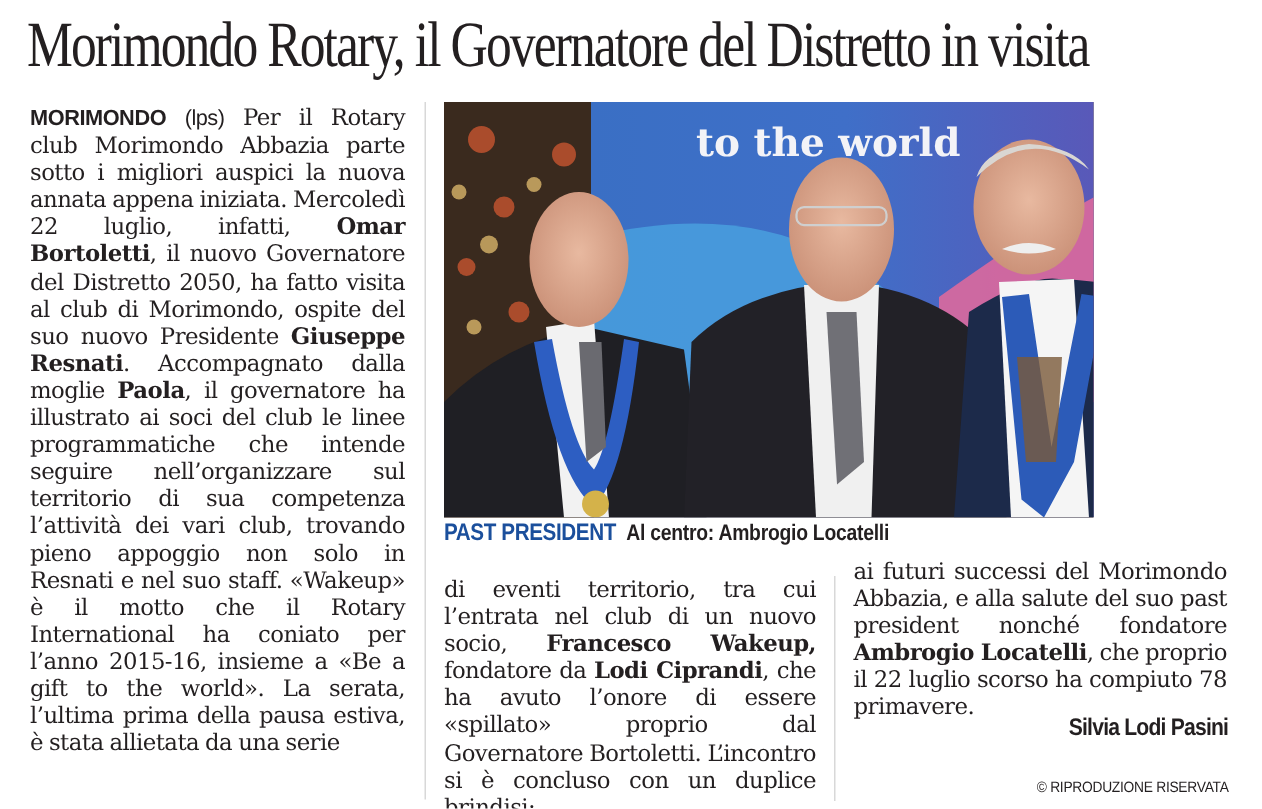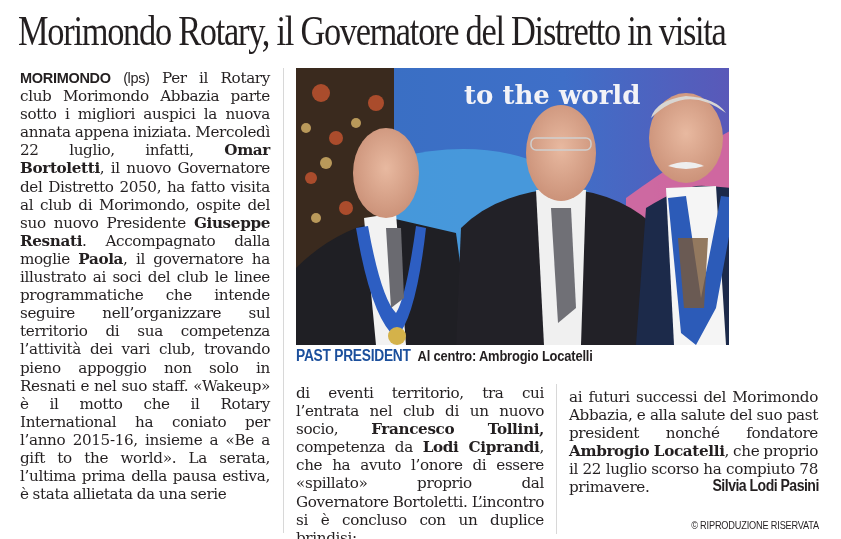--- a/index.html
+++ b/index.html
@@ -10,21 +10,21 @@
     letter-spacing:-1.6px; transform:scaleX(0.80); transform-origin:left top; white-space:nowrap;
     color:#231f20; margin:0; font-weight:normal;
   }
   .col {
     position:absolute; font-family:"DejaVu Serif", serif; font-size:15.2px;
     line-height:18.1px; text-align:justify; color:#231f20;
     letter-spacing:-0.35px; word-spacing:-0.5px;
   }
   .col1 { left:20px; top:69px; width:250px; }
   .col2 { left:296px; top:384px; width:248px; }
-  .col3 { left:569px; top:388px; width:249px; }
+  .col3 { left:569px; top:372px; width:249px; }
   .col p { margin:0; }
   .col b { font-weight:bold; }
   .dateline { font-family:"Liberation Sans", sans-serif; font-weight:bold; font-size:14.5px; letter-spacing:-0.3px; }
   .initials { font-family:"Liberation Sans", sans-serif; font-size:14.5px; }
   .byline {
     position:absolute; right:22px; top:477px; font-family:"Liberation Sans", sans-serif;
     font-weight:bold; font-size:16px; letter-spacing:-0.6px; transform:scaleX(0.88); transform-origin:right top;
   }
   .copyright {
     position:absolute; right:22px; top:520px; font-family:"Liberation Sans", sans-serif;
@@ -126,21 +126,21 @@
 </div>
 
 <div class="caption">
   <span class="kicker">PAST PRESIDENT</span><span class="text">Al centro: Ambrogio Locatelli</span>
 </div>
 
 <div class="divider" style="left:283px;top:68px;height:465px;"></div>
 <div class="divider" style="left:556px;top:384px;height:150px;"></div>
 
 <div class="col col2">
-  <p><span>di eventi territorio, tra cui l’entrata nel club di un nuovo socio, </span><b>Francesco Tollini,</b><span> competenza da </span><b>Lodi Ciprandi</b><span>, che ha avuto l’onore di essere «spillato» proprio dal Governatore Bortoletti. L’incontro si è concluso con un duplice brindisi:</span></p>
+  <p><span>di eventi territorio, tra cui l’entrata nel club di un nuovo socio, </span><b>Francesco Wakeup,</b><span> fondatore da </span><b>Lodi Ciprandi</b><span>, che ha avuto l’onore di essere «spillato» proprio dal Governatore Bortoletti. L’incontro si è concluso con un duplice brindisi:</span></p>
 </div>
 
 <div class="col col3">
   <p><span>ai futuri successi del Morimondo Abbazia, e alla salute del suo past president nonché fondatore </span><b>Ambrogio Locatelli</b><span>, che proprio il 22 luglio scorso ha compiuto 78 primavere.</span></p>
 </div>
 
 <div class="byline">Silvia Lodi Pasini</div>
 <div class="copyright">© RIPRODUZIONE RISERVATA</div>
 
 </body></html>

